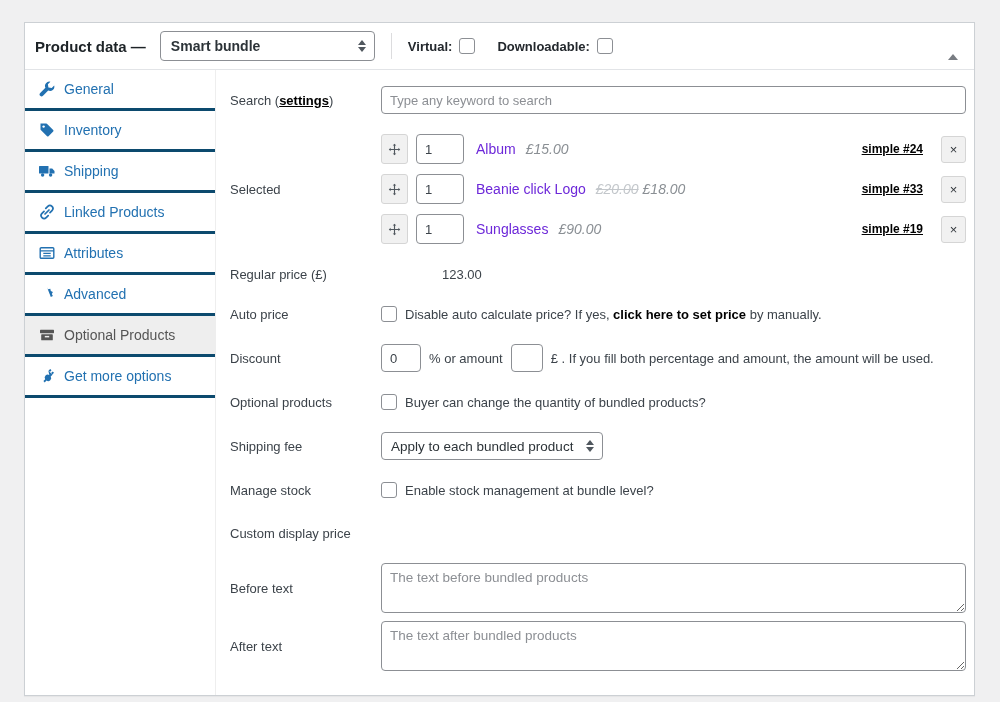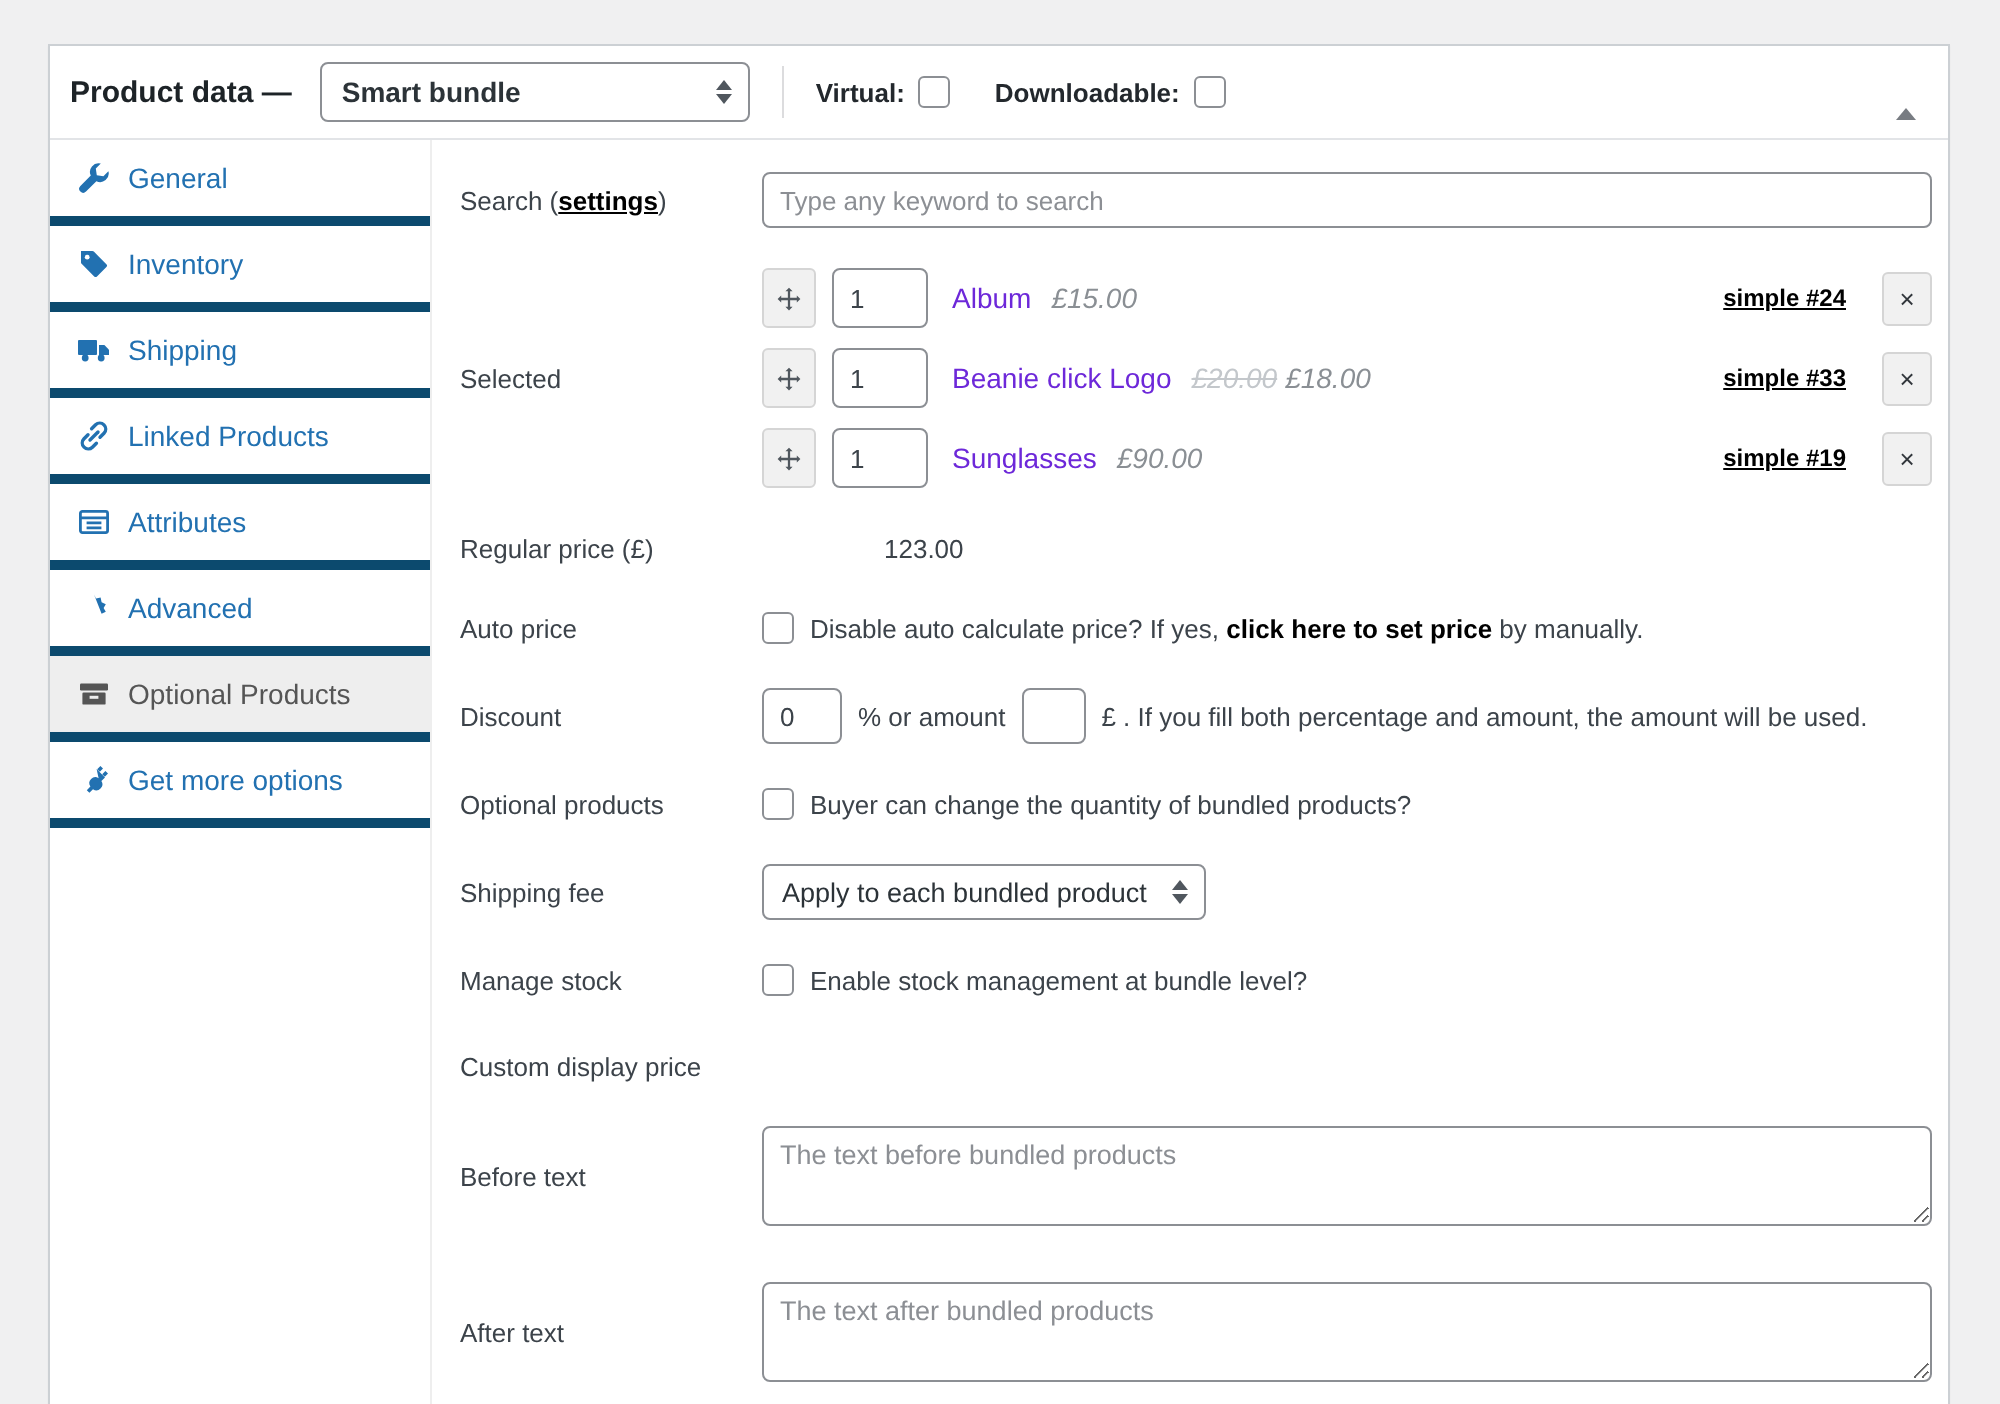--- a/index.html
+++ b/index.html
@@ -45,21 +45,21 @@
     appearance:none; -webkit-appearance:none; margin:0; flex-shrink:0;
     width:16px; height:16px; background:#fff; border:1px solid #8c8f94; border-radius:3px;
   }
   .collapse-toggle { margin-left:auto; padding:4px; cursor:pointer; }
   .tri-up { width:0; height:0; border-left:5px solid transparent; border-right:5px solid transparent; border-bottom:6px solid #787c82; }
   
   .panel-body { display:flex; flex:1; align-items:stretch; }
   .tabs { flex:0 0 191px; border-right:1px solid #eee; }
   .tab {
     display:flex; align-items:center; gap:9px;
-    padding:11px 8px 11px 14px; border-bottom:5px solid #0c4a6e;
+    padding:11px 8px 11px 14px; border-bottom:3px solid #0c4a6e;
     font-size:14px; color:#2271b1; cursor:pointer;
   }
   .tab .tab-icon { width:16px; height:16px; display:inline-flex; color:#2271b1; flex-shrink:0; }
   .tab .tab-icon svg { width:16px; height:16px; }
   .tab.active { background:#eee; color:#555; }
   .tab.active .tab-icon { color:#555; }
   
   .content { flex:1; padding:16px 10px 16px 14px; }
   .form-row { display:flex; align-items:center; margin-bottom:17px; min-height:26px; }
   .form-label { flex:0 0 151px; color:#3c434a; }
@@ -99,21 +99,21 @@
   .tiny-input { width:32px; height:28px; margin:0 8px; }
   .gap-l { margin-left:8px; }
   .wc-select-wrap .wc-select { height:28px; padding:0 28px 0 9px; font-size:13.5px; }
   .custom-price-input { width:290px; height:28px; }
   .eg-label { margin-left:10px; }
   code {
     font-family:"DejaVu Sans Mono","Liberation Mono",monospace; font-size:13px;
     background:#f0f0f1; color:#3c434a; padding:3px 6px; margin-left:5px;
   }
   .textarea-row textarea { width:585px; height:50px; padding:6px 8px; font-size:13.5px; resize:vertical; }
-  .textarea-row { margin-bottom:28px;justify-content:flex-end; }
+  .textarea-row { margin-bottom:8px;justify-content:flex-end; }
 </style>
 </head>
 <body>
 
 <div class="panel">
 
   <div class="panel-header">
     <span class="panel-title">Product data —</span>
     <span class="select-wrap product-type-wrap">
       <select class="product-type">

